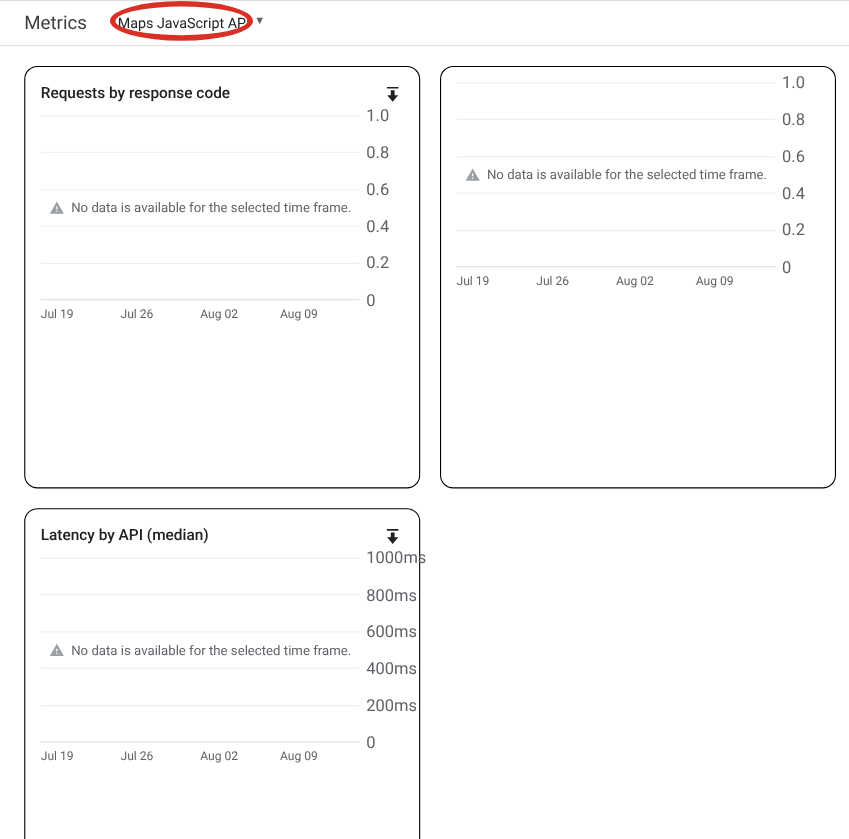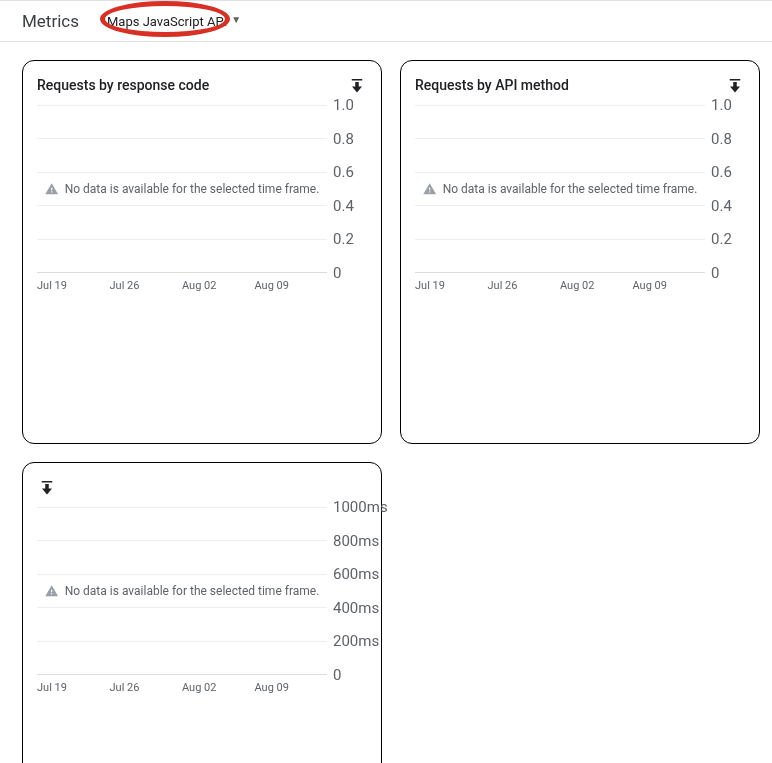--- a/index.html
+++ b/index.html
@@ -192,28 +192,20 @@
     </div>
     <div class="xaxis">
       <span class="xtick">Jul 19</span>
       <span class="xtick">Jul 26</span>
       <span class="xtick">Aug 02</span>
       <span class="xtick">Aug 09</span>
     </div>
   </div>
 
   <div class="card">
-    <div class="card-header">
-      <span class="card-title">Requests by API method</span>
-      <span class="download-btn">
-        <svg width="18" height="18" viewBox="0 0 24 24">
-            <path d="M5 20h14v-2H5v2zm7-18L5.33 10h4.34v6h4.66v-6h4.34L12 2z" transform="rotate(180 12 12)"></path>
-          </svg>
-      </span>
-    </div>
     <div class="chart-area">
       <div class="plot">
         <div class="gridline" style="top:0%"></div>
         <div class="gridline" style="top:20%"></div>
         <div class="gridline" style="top:40%"></div>
         <div class="gridline" style="top:60%"></div>
         <div class="gridline" style="top:80%"></div>
         <div class="nodata">
           <span class="warn-icon"><svg viewBox="0 0 24 24">
                 <path d="M1 21h22L12 2 1 21zm12-3h-2v-2h2v2zm0-4h-2v-4h2v4z"></path>
@@ -233,20 +225,21 @@
     <div class="xaxis">
       <span class="xtick">Jul 19</span>
       <span class="xtick">Jul 26</span>
       <span class="xtick">Aug 02</span>
       <span class="xtick">Aug 09</span>
     </div>
   </div>
 
   <div class="card third">
     <div class="card-header">
+      <span class="card-title">Latency by API (median)</span>
       <span class="download-btn">
         <svg width="18" height="18" viewBox="0 0 24 24">
             <path d="M5 20h14v-2H5v2zm7-18L5.33 10h4.34v6h4.66v-6h4.34L12 2z" transform="rotate(180 12 12)"></path>
           </svg>
       </span>
     </div>
     <div class="chart-area">
       <div class="plot">
         <div class="gridline" style="top:0%"></div>
         <div class="gridline" style="top:20%"></div>

